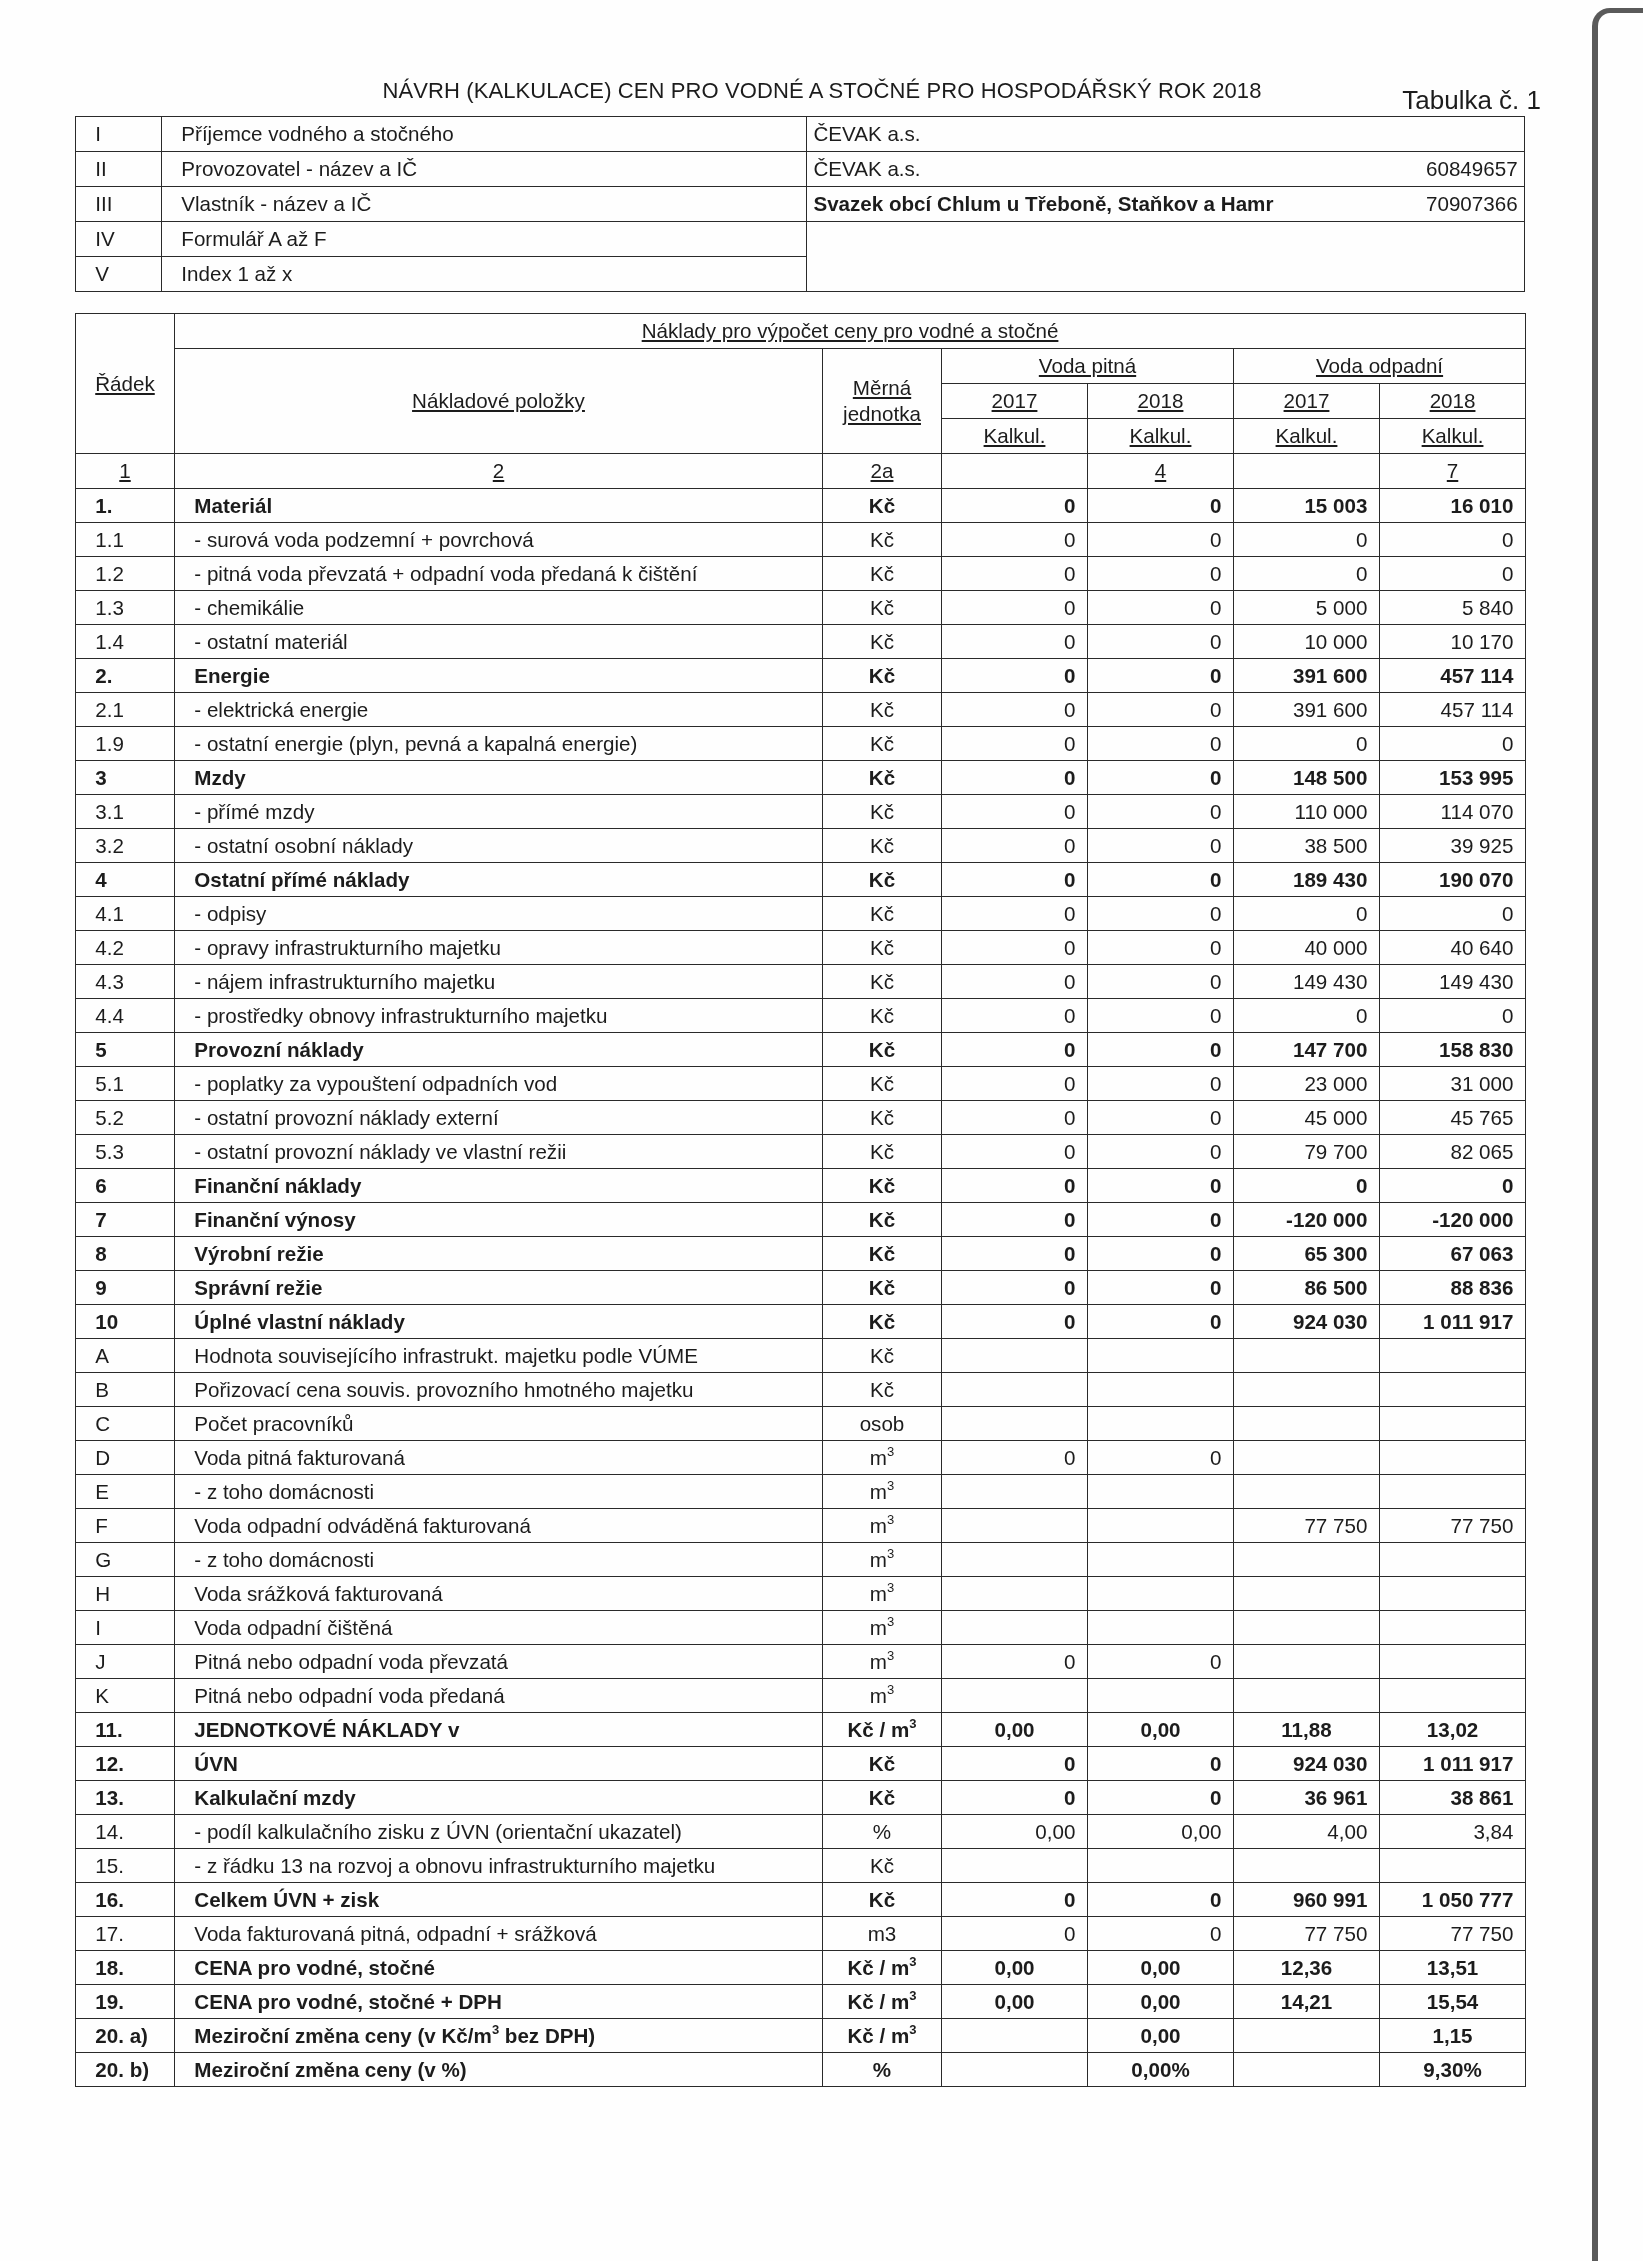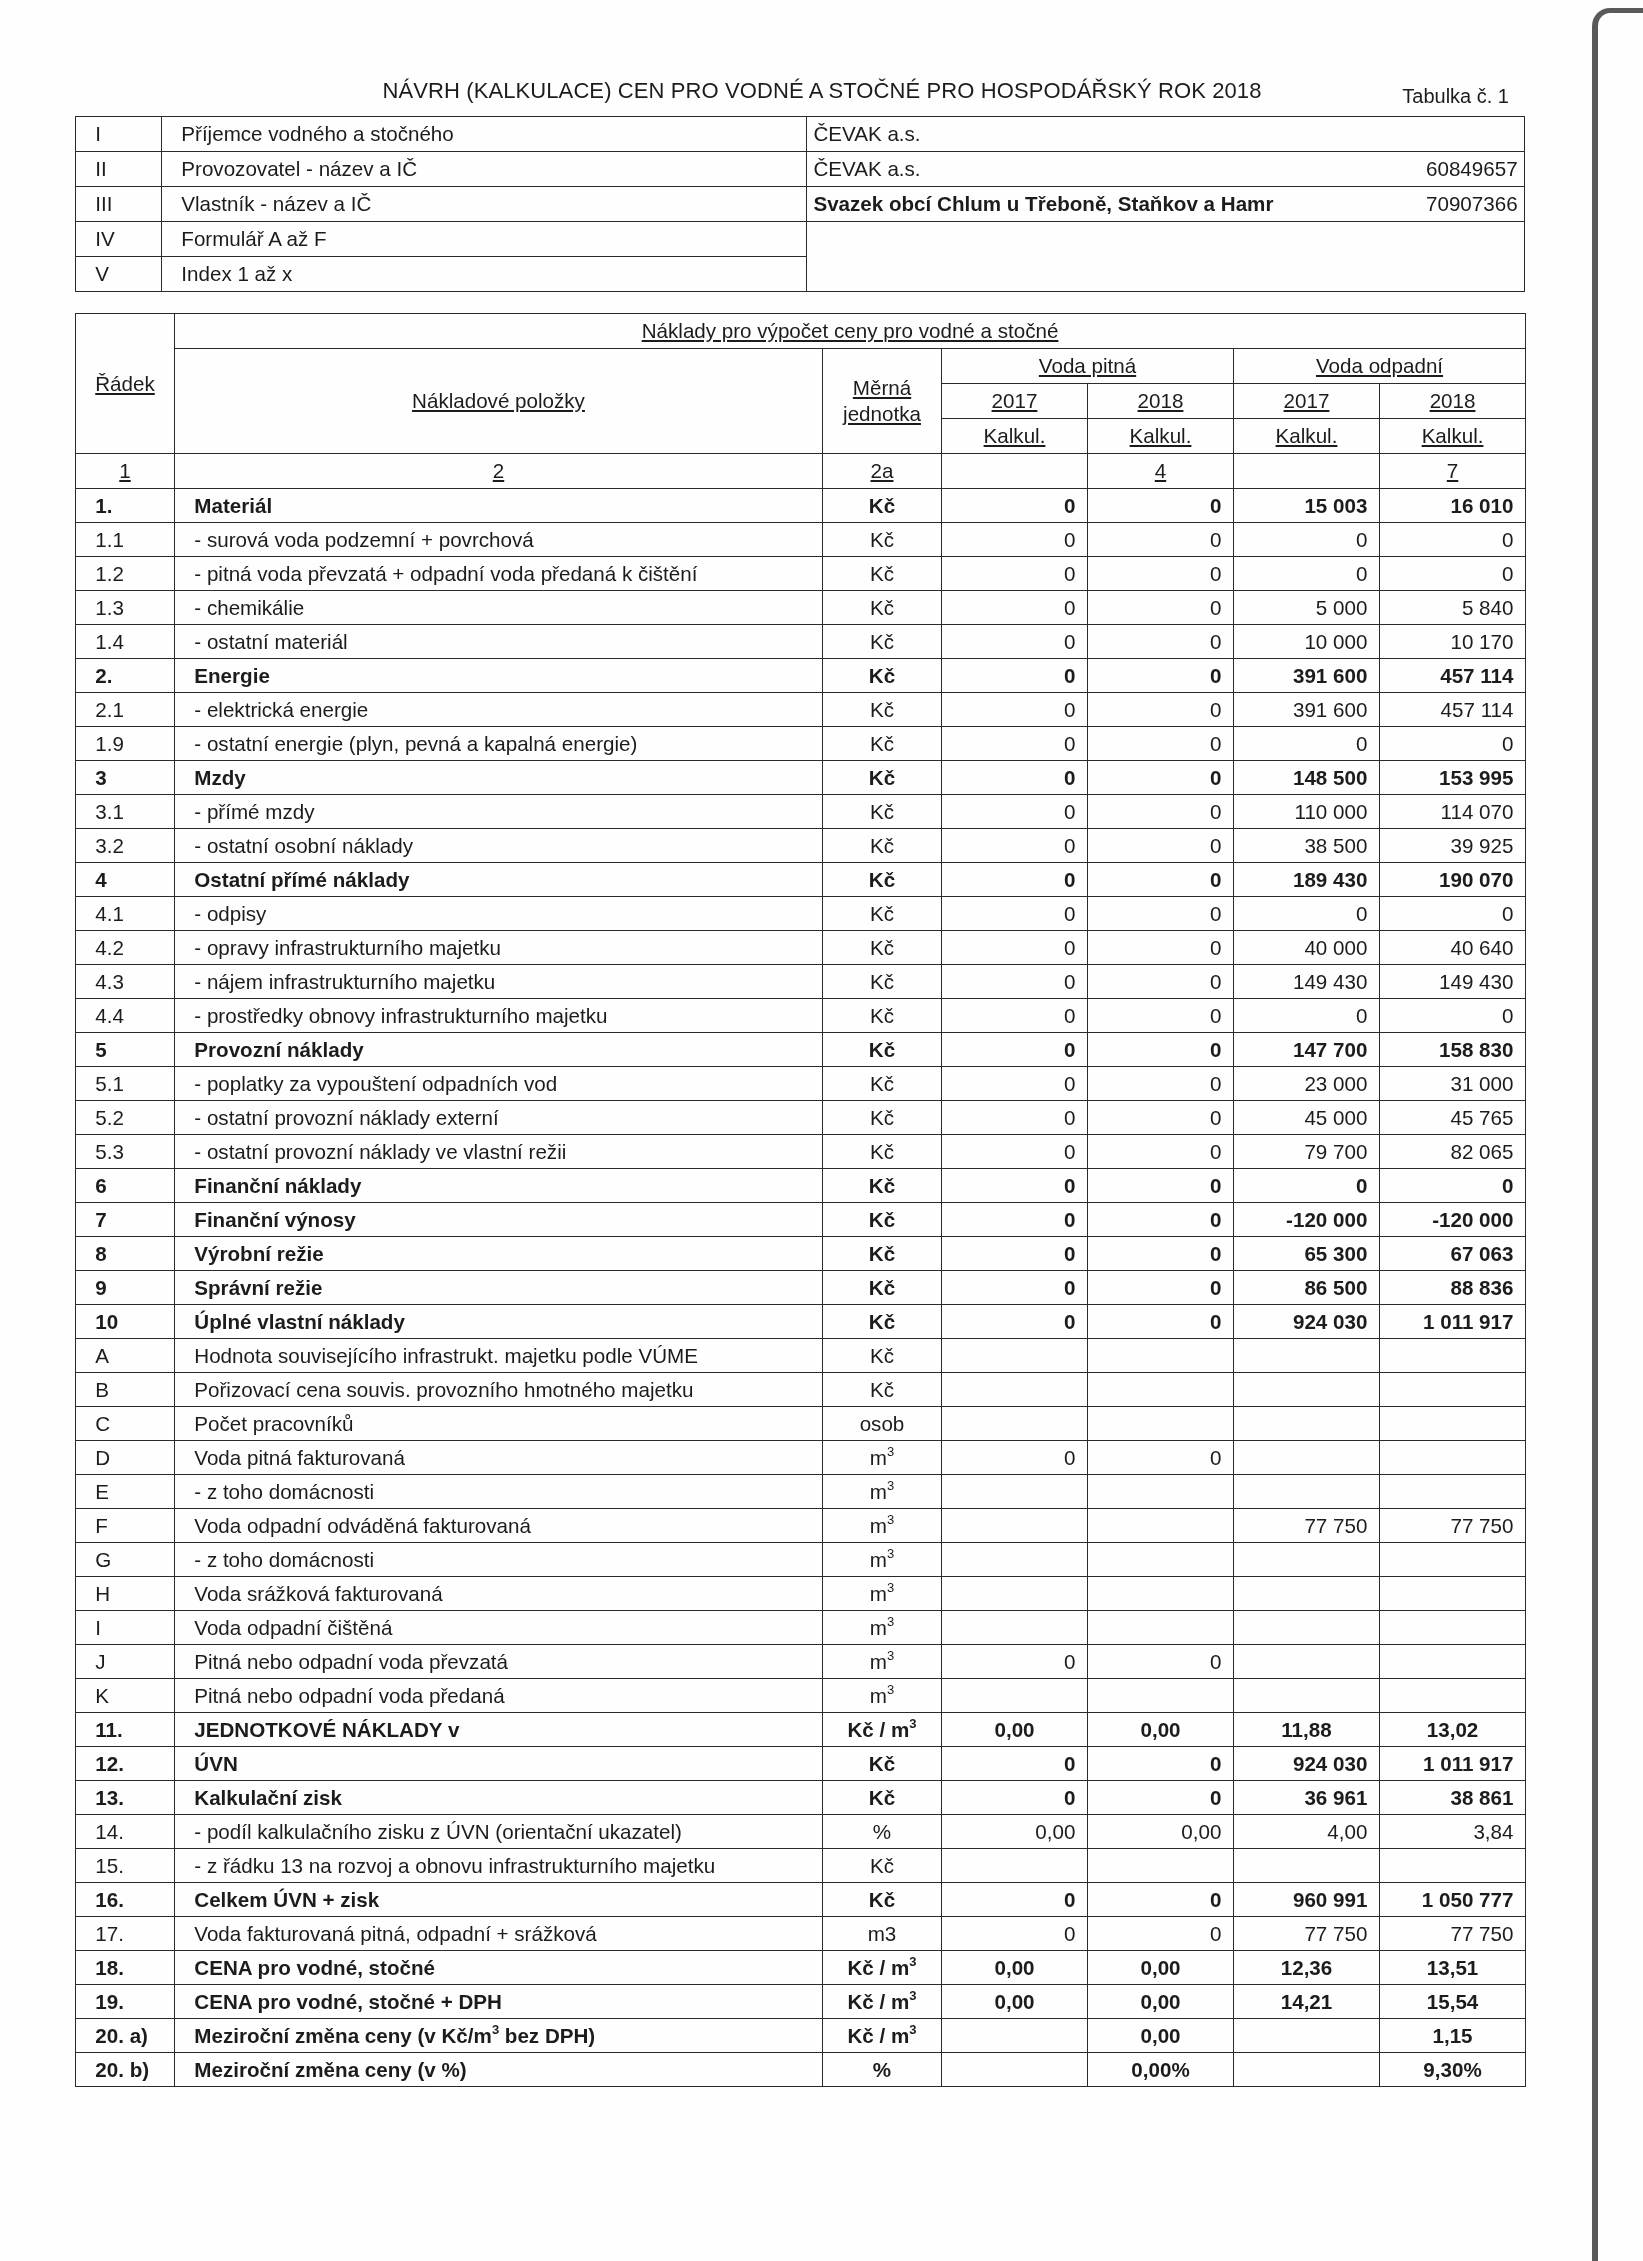--- a/index.html
+++ b/index.html
@@ -1,21 +1,21 @@
 <!DOCTYPE html>
 <html style="font-size:10.3px"><head>
 <meta charset="utf-8">
 <style>
   html, body { margin:0; padding:0; }
   body { width:1644px; height:2261px; background:#fefefe; position:relative; overflow:hidden;
          font-family:"Liberation Sans", sans-serif; color:#1c1c1c; }
   .scan-edge { position:absolute; left:1592px; top:7.7px; width:52px; height:2254px;
                border-left:6.4px solid #5a5a5a; border-top:5.2px solid #5a5a5a; border-top-left-radius:18px; box-sizing:border-box; }
   .title { position:absolute; left:0; width:1644px; top:46px; text-align:center; font-size:22px; letter-spacing:0.1px;margin-top:32px; }
-  .tabulka { position:absolute; right:135px; top:85px; font-size:20px; }
+  .tabulka { position:absolute; right:103px; top:85px; font-size:26px; }
 
   table { border-collapse:collapse; position:absolute; left:75px; width:1450px; table-layout:fixed; }
   td, th { border:1.6px solid #2a2a2a; font-weight:normal; font-size:20.6px; padding:0 6.4px; white-space:nowrap; overflow:hidden; }
 
   .info { top:116px; }
   .info td { height:34px; }
   .info .c-num { width:86px; }
   .info .c-label { width:645px; }
   .info .val-right { text-align:right; }
 
@@ -464,21 +464,21 @@
         <td class="rid">12.</td>
         <td class="lbl"><span>ÚVN</span></td>
         <td class="unit"><span>Kč</span></td>
         <td class="num">0</td>
         <td class="num">0</td>
         <td class="num">924 030</td>
         <td class="num">1 011 917</td>
       </tr>
       <tr class="bold">
         <td class="rid">13.</td>
-        <td class="lbl"><span>Kalkulační zisk</span></td>
+        <td class="lbl"><span>Kalkulační mzdy</span></td>
         <td class="unit"><span>Kč</span></td>
         <td class="num">0</td>
         <td class="num">0</td>
         <td class="num">36 961</td>
         <td class="num">38 861</td>
       </tr>
       <tr>
         <td class="rid">14.</td>
         <td class="lbl"><span>- podíl kalkulačního zisku z ÚVN (orientační ukazatel)</span></td>
         <td class="unit"><span>%</span></td>

